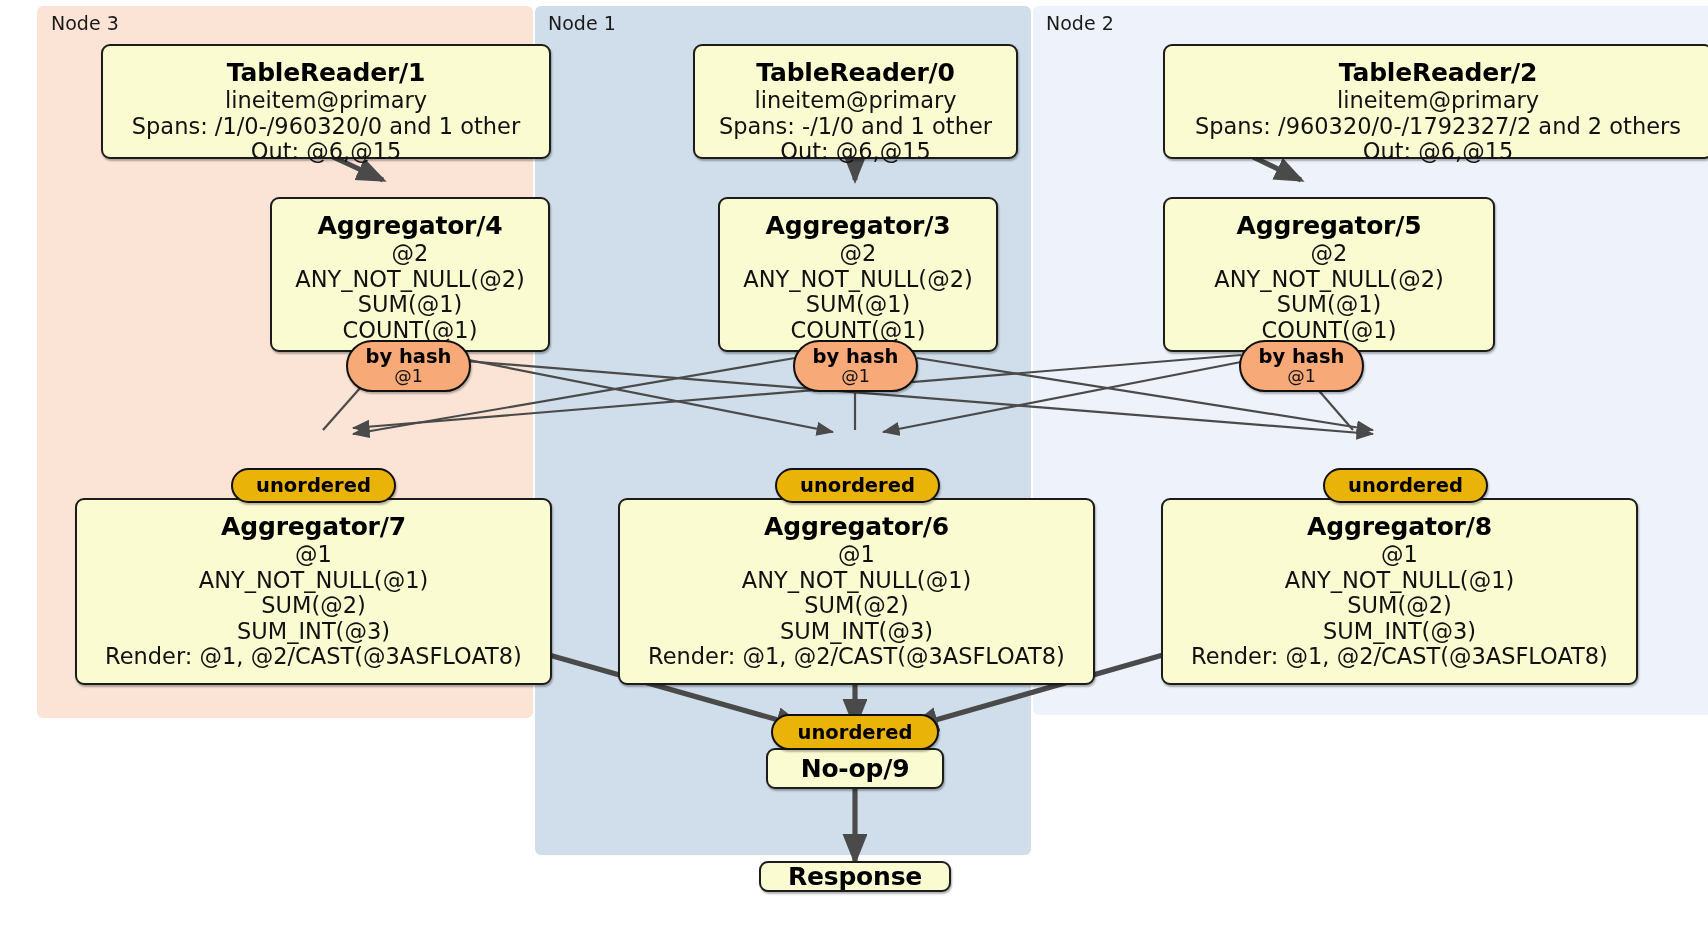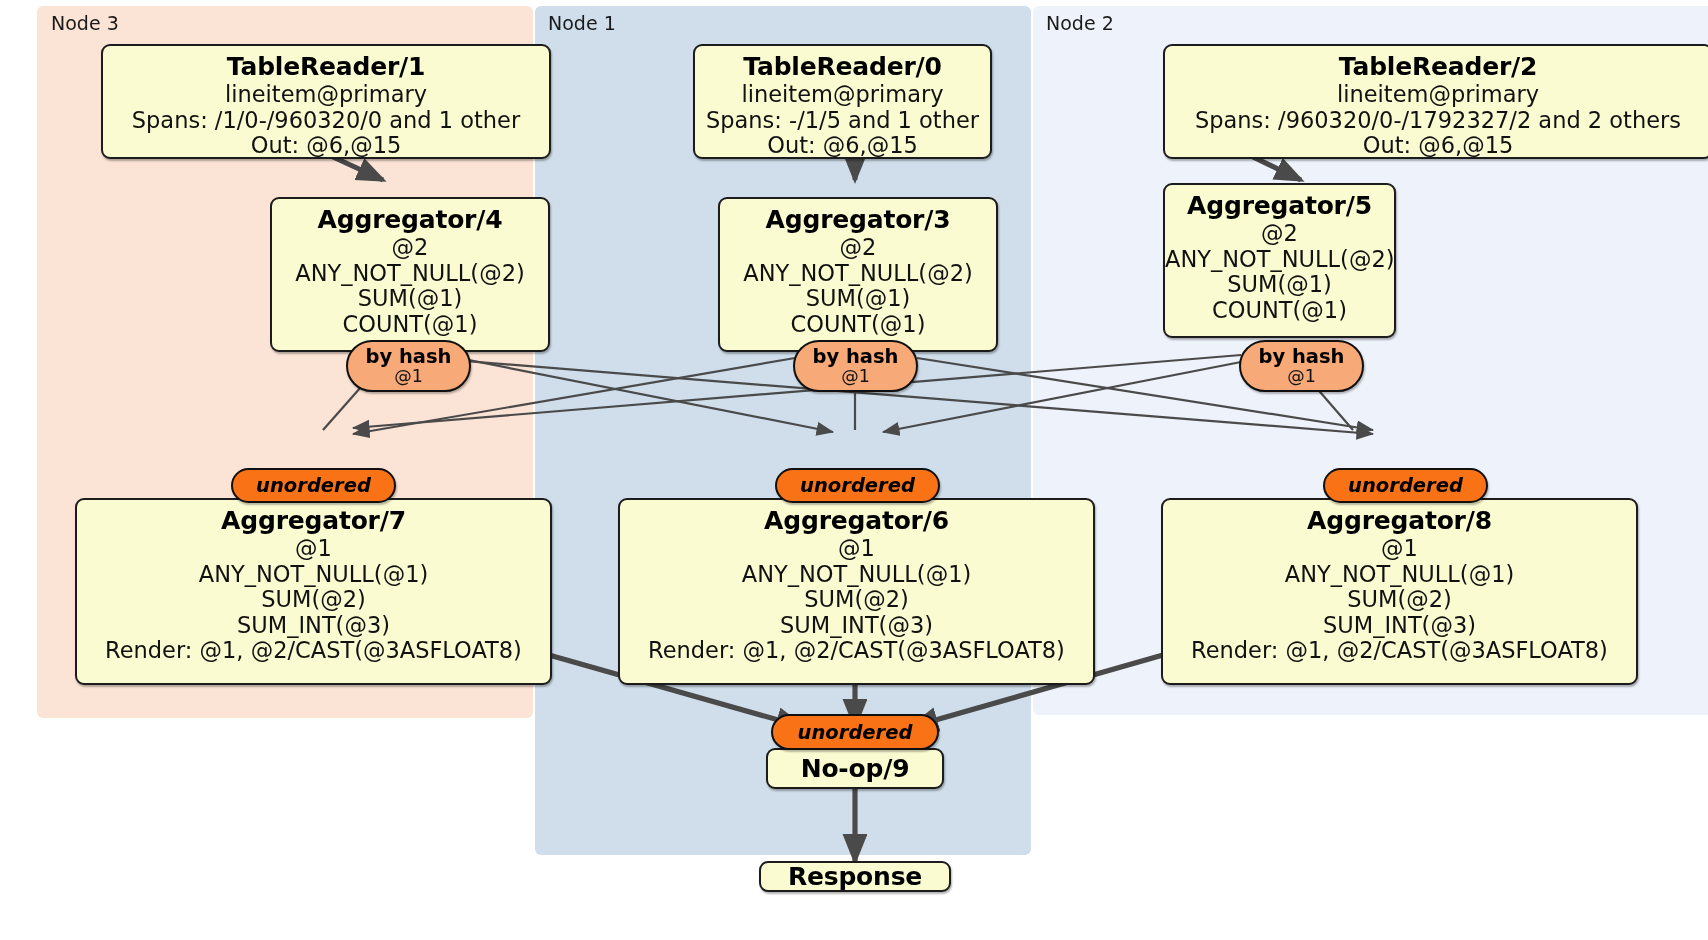--- a/index.html
+++ b/index.html
@@ -34,21 +34,21 @@
     white-space: nowrap;
   }
   
   .proc {
     position: absolute;
     background: #fbfbd2;
     border: 2.2px solid #1c1c1c;
     border-radius: 9px;
     box-sizing: border-box;
     text-align: center;
-    padding-top: 6px;
+    padding-top: 12px;
     box-shadow: 1px 2px 2px rgba(0,0,0,0.30);
     z-index: 5;
   }
   .proc .title {
     font-weight: bold;
     font-size: 25px;
     line-height: 30px;
     color: #000;
     letter-spacing: -0.2px;
   }
@@ -77,22 +77,21 @@
     display: flex;
     flex-direction: column;
     align-items: center;
     justify-content: center;
   }
   .badge.hash {
     background: #f7a978;
     align-items: center;
   }
   .badge.unordered {
-    background: #f97316;
-    font-style: italic;
+    background: #eab308;
   }
   .badge .b-main {
     font-weight: bold;
     font-size: 19.5px;
     line-height: 21px;
     color: #000;
   }
   .badge .b-sub {
     font-size: 17.5px;
     line-height: 19px;
@@ -161,24 +160,24 @@
     <path d="M 822,788 L 822,861" stroke="#4a4a4a" stroke-width="5.2" fill="none" marker-end="url(#ah-thick)"></path>
   </svg>
 
   <div class="proc" style="left:68px; top:44px; width:450px; height:115px;">
     <div class="title">TableReader/1</div>
     <div class="line">lineitem@primary</div>
     <div class="line">Spans: /1/0-/960320/0 and 1 other</div>
     <div class="line">Out: @6,@15</div>
   </div>
 
-  <div class="proc" style="left:660px; top:44px; width:299px; height:115px;">
+  <div class="proc" style="left:660px; top:44px; width:325px; height:115px;">
     <div class="title">TableReader/0</div>
     <div class="line">lineitem@primary</div>
-    <div class="line">Spans: -/1/5 and 1 other</div>
+    <div class="line">Spans: -/1/0 and 1 other</div>
     <div class="line">Out: @6,@15</div>
   </div>
 
   <div class="proc" style="left:1130px; top:44px; width:550px; height:115px;">
     <div class="title">TableReader/2</div>
     <div class="line">lineitem@primary</div>
     <div class="line">Spans: /960320/0-/1792327/2 and 2 others</div>
     <div class="line">Out: @6,@15</div>
   </div>
 
@@ -191,21 +190,21 @@
   </div>
 
   <div class="proc" style="left:685px; top:197px; width:280px; height:155px;">
     <div class="title">Aggregator/3</div>
     <div class="line">@2</div>
     <div class="line">ANY_NOT_NULL(@2)</div>
     <div class="line">SUM(@1)</div>
     <div class="line">COUNT(@1)</div>
   </div>
 
-  <div class="proc" style="left:1130px; top:183px; width:233px; height:155px;">
+  <div class="proc" style="left:1130px; top:197px; width:332px; height:155px;">
     <div class="title">Aggregator/5</div>
     <div class="line">@2</div>
     <div class="line">ANY_NOT_NULL(@2)</div>
     <div class="line">SUM(@1)</div>
     <div class="line">COUNT(@1)</div>
   </div>
 
   <div class="badge hash" style="left:313px; top:340px; width:125px; height:52px;">
     <div class="b-main">by hash</div>
     <div class="b-sub">@1</div>

